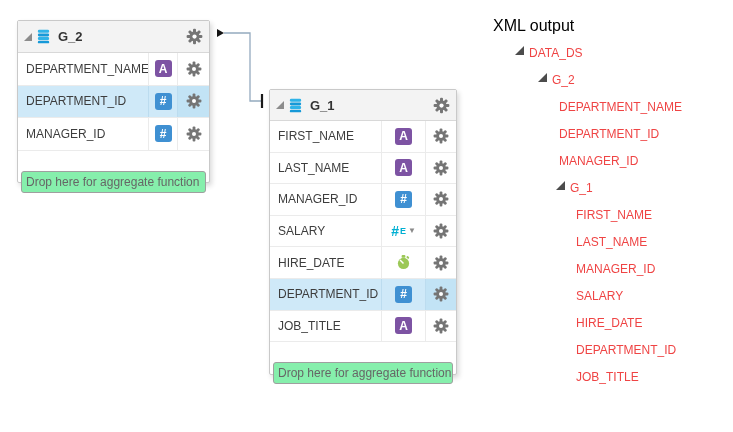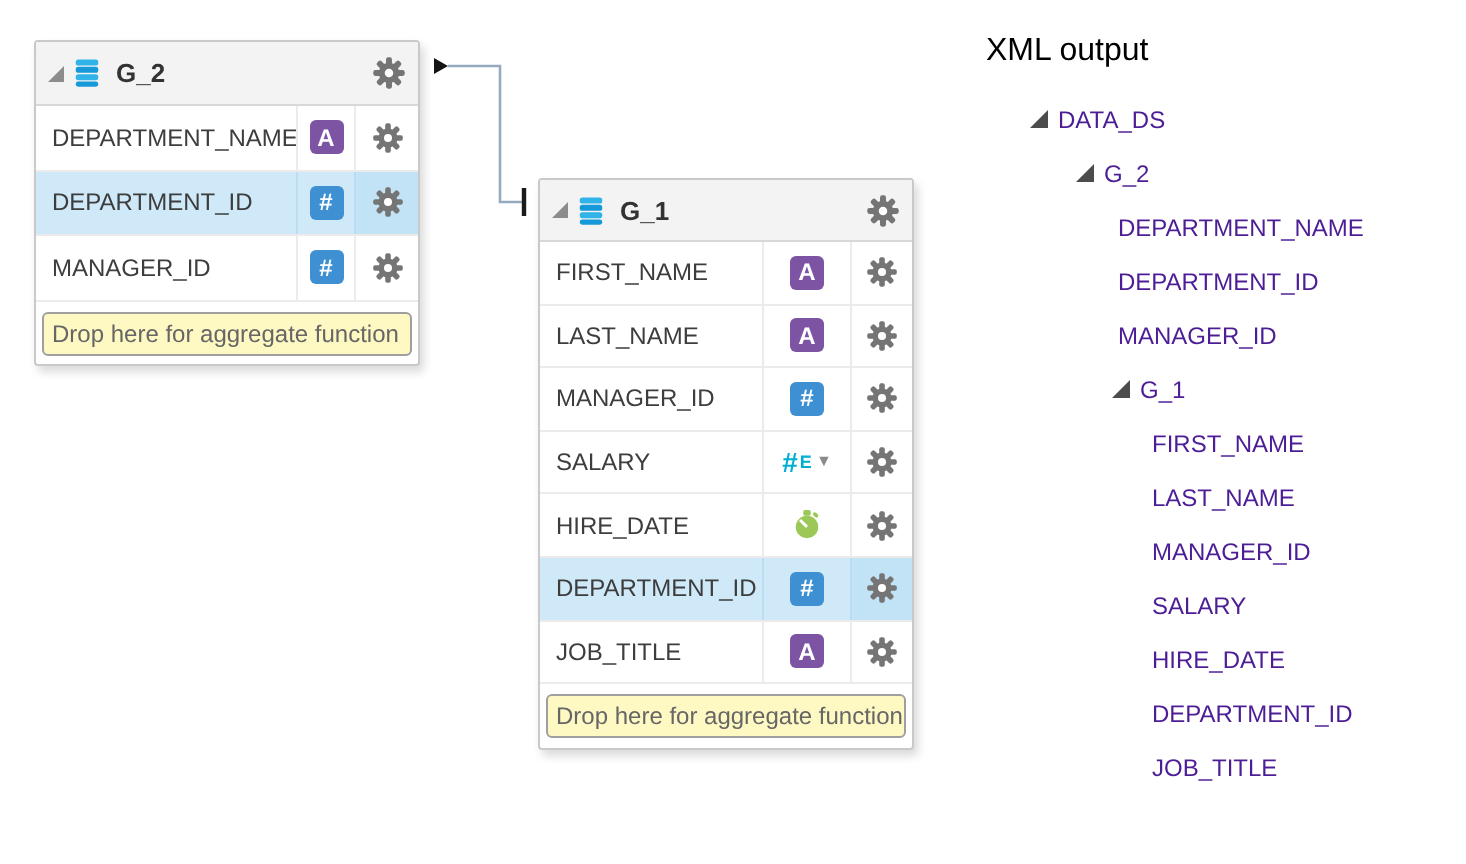--- a/index.html
+++ b/index.html
@@ -37,27 +37,27 @@
   .badge{width:17px;height:17px;border-radius:3px;color:#fff;font-weight:bold;font-size:12px;
          display:flex;align-items:center;justify-content:center;line-height:1;}
   .badge.text{background:#7d53a3;}
   .badge.num{background:#3f90d2;}
 
   .agg{display:flex;align-items:center;line-height:1;}
   .agg .h{color:#00afd2;font-weight:bold;font-size:14px;}
   .agg .e{color:#00afd2;font-weight:bold;font-size:9px;margin-left:1px;}
   .agg .c{color:#8a8a8a;font-size:8px;margin-left:2px;}
 
-  .dropzone{margin:5px 3px;border:1px solid #9f9f9f;border-radius:3px;height:20px;line-height:20px;
-            font-size:12px;color:#666;padding-left:4px;white-space:nowrap;overflow:hidden;background:#fef9c3;}
+  .dropzone{margin:20px 3px;border:1px solid #9f9f9f;border-radius:3px;height:20px;line-height:20px;
+            font-size:12px;color:#666;padding-left:4px;white-space:nowrap;overflow:hidden;background:#86efac;}
 
   
   .tree-label{position:absolute;left:493px;top:17px;font-size:16px;color:#000;}
   .tree{position:absolute;left:493px;top:46px;}
-  .tnode{height:27px;display:flex;align-items:center;font-size:12px;color:#4c1d95;white-space:nowrap;}
+  .tnode{height:27px;display:flex;font-size:12px;color:#ef4444;white-space:nowrap;}
   .tnode svg{margin-right:5px;flex:0 0 auto;}
   .lvl0{padding-left:22px;}
   .lvl1{padding-left:45px;}
   .lvl1l{padding-left:66px;}
   .lvl2{padding-left:63px;}
   .lvl2l{padding-left:83px;}
 
   .connector{position:absolute;left:0;top:0;pointer-events:none;}
 </style>
 </head>

